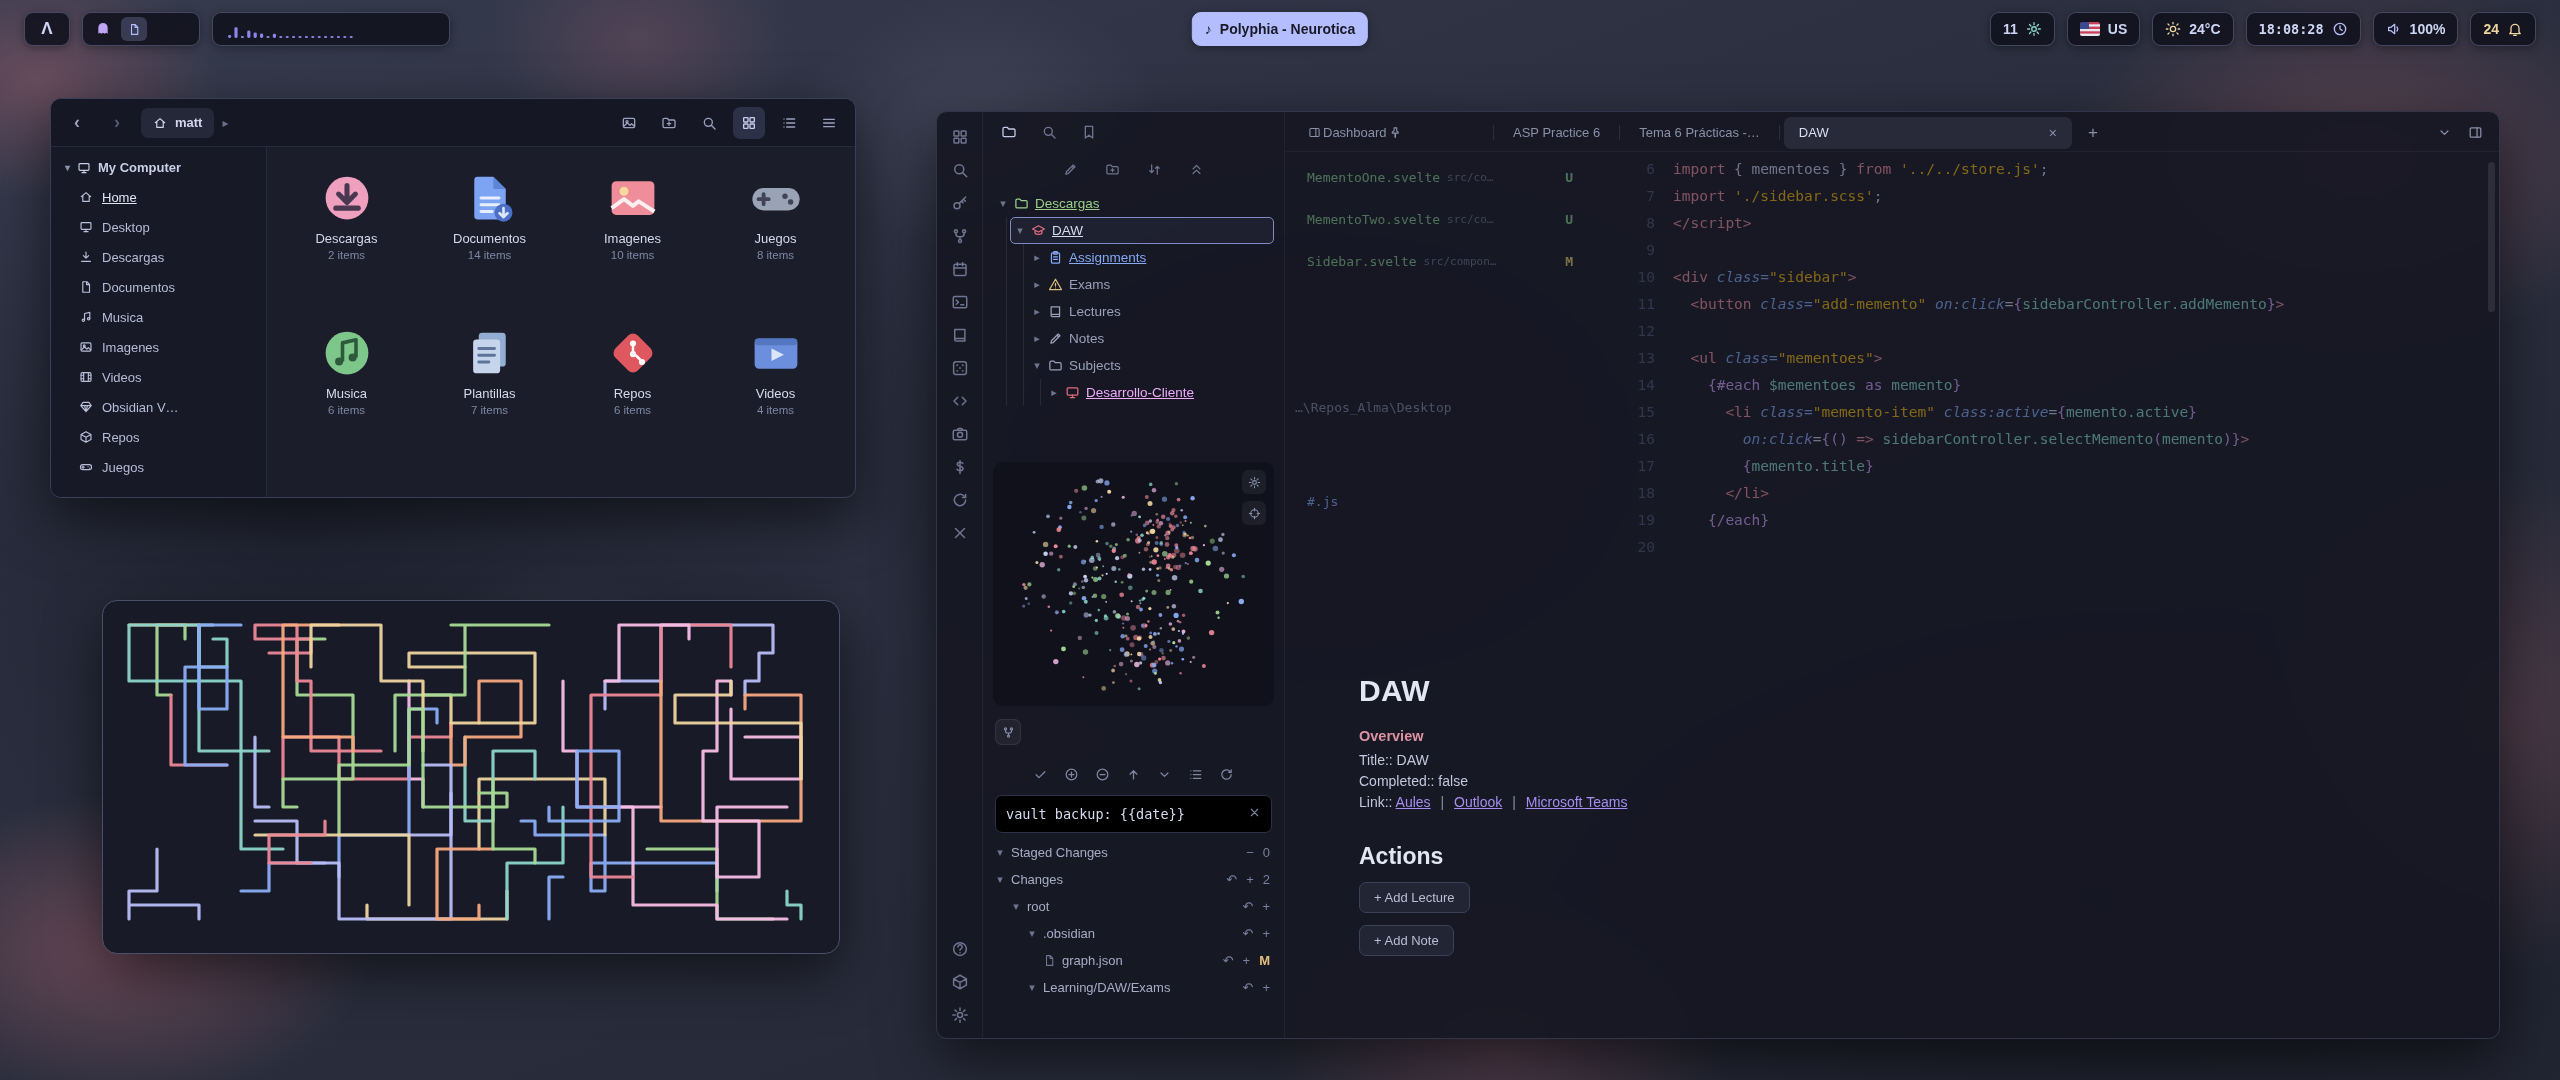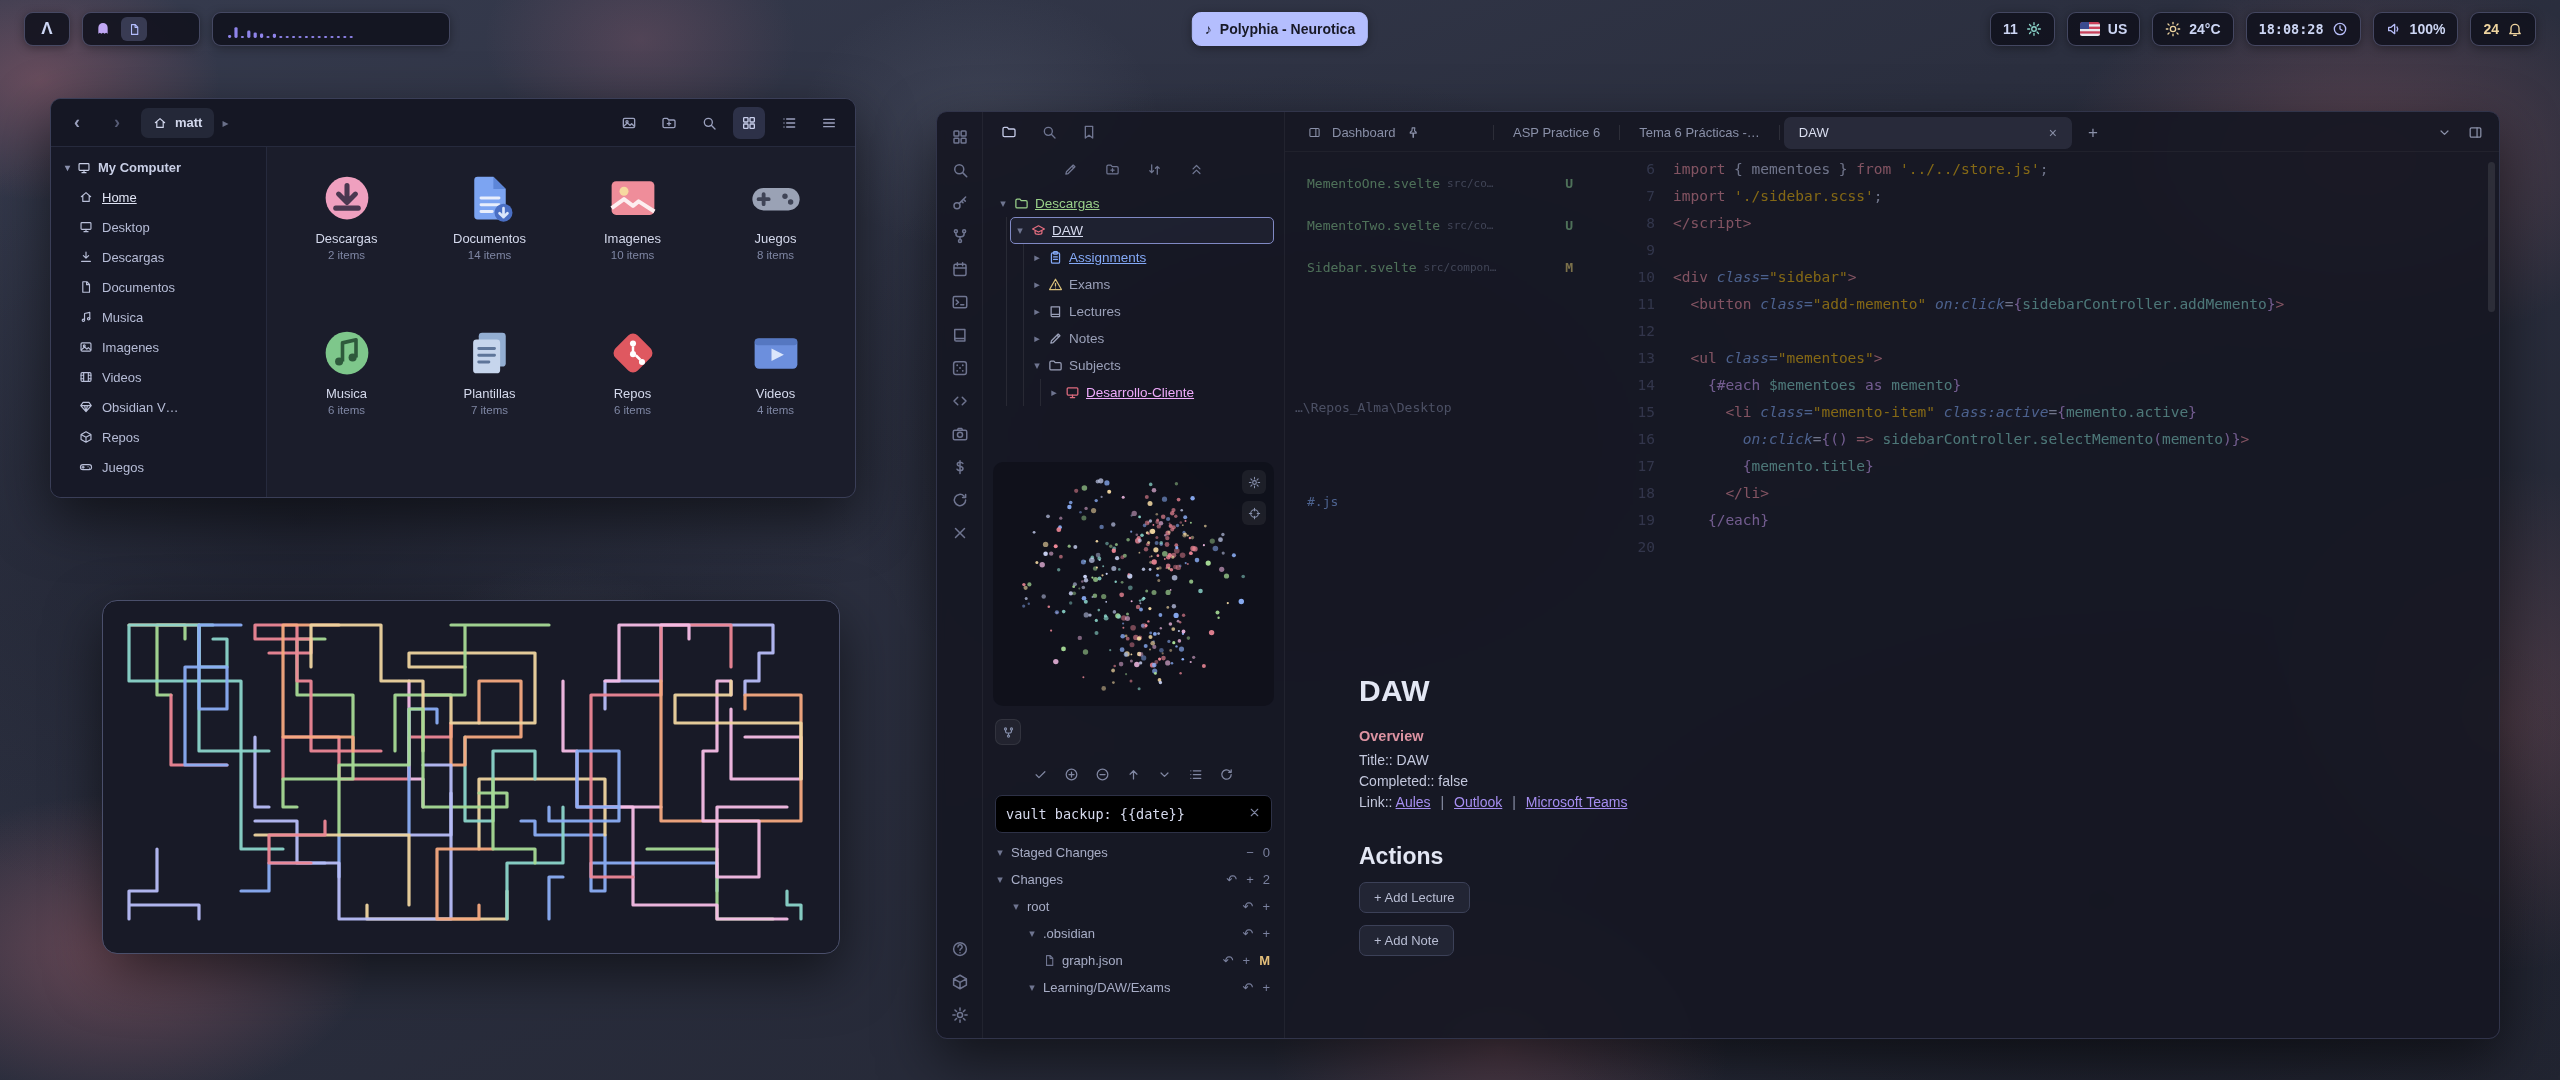--- a/index.html
+++ b/index.html
@@ -82,32 +82,32 @@
 .git-tools{height:34px;margin-top:12px;display:flex;align-items:center;justify-content:center;gap:16px;color:#8087a2;flex:none;}
 .commit-input{margin:4px 12px 6px;height:38px;background:#000000;border:1px solid #2d3146;border-radius:7px;display:flex;align-items:center;padding:0 10px;font-family:"DejaVu Sans Mono",monospace;font-size:13.5px;color:#d6daee;gap:8px;flex:none;}
 .commit-input .clear{margin-left:auto;color:#8087a2;}
 .git-rows{font-size:13px;color:#a7adc6;overflow:hidden;}
 .grow{display:flex;align-items:center;height:27px;padding-right:14px;gap:6px;white-space:nowrap;}
 .grow .chv{color:#6f7590;font-size:11px;width:10px;text-align:center;flex:none;}
 .grow .acts{margin-left:auto;display:flex;gap:9px;color:#7a819e;font-size:13px;align-items:center;}
 .status-m{color:#e5c07b;font-weight:bold;}
 .omain{flex:1;display:flex;flex-direction:column;min-width:0;}
 .tabbar{height:40px;display:flex;align-items:center;padding:5px 10px 3px 8px;gap:2px;color:#8a90a8;font-size:13px;border-bottom:1px solid rgba(255,255,255,.04);flex:none;}
-.tab{display:flex;align-items:center;gap:11px;height:32px;padding:0 15px;border-radius:7px;white-space:nowrap;}
+.tab{display:flex;align-items:center;gap:2px;height:32px;padding:0 15px;border-radius:7px;white-space:nowrap;}
 .tab-dash{min-width:196px;}
 .tab.active{background:rgba(135,142,180,.16);color:#dbdff1;min-width:288px;justify-content:space-between;}
 .tabdiv{width:1px;height:15px;background:rgba(255,255,255,.09);margin:0 2px;flex:none;}
 .tx{color:#8a90a8;font-size:14px;}
 .newtab{background:none;border:none;color:#8a90a8;font-size:17px;width:30px;height:30px;margin-left:4px;}
 .tb-spacer{flex:1}
 .tabbar .ric{display:flex;gap:16px;align-items:center;color:#8a90a8;margin-right:6px;}
 .editor{flex:1;position:relative;overflow:hidden;}
 
 .behind{position:absolute;inset:0;opacity:.52;filter:blur(.7px);font-family:"DejaVu Sans Mono",monospace;pointer-events:none;}
-.scm{position:absolute;left:22px;top:10px;width:266px;}
+.scm{position:absolute;left:22px;top:4px;width:266px;}
 .scm-row{display:flex;align-items:center;height:42px;font-size:13px;overflow:hidden;}
 .scm-name{color:#83c48b;flex:none;}
 .scm-path{color:#697087;margin-left:7px;font-size:11px;flex:1;overflow:hidden;}
 .scm-badge{color:#83c48b;font-weight:bold;margin-left:6px;flex:none;}
 .scm-badge.m{color:#d7c26e;}
 .path-hint{position:absolute;left:10px;top:248px;color:#7d84a0;font-size:13px;}
 .file-hint{position:absolute;left:22px;top:342px;color:#7ea5ef;font-size:13px;}
 .codewrap{position:absolute;left:340px;top:4px;display:flex;gap:18px;font-size:14.5px;line-height:27px;}
 .gut{color:#4c5270;text-align:right;width:30px;}
 .cline{white-space:pre;}

